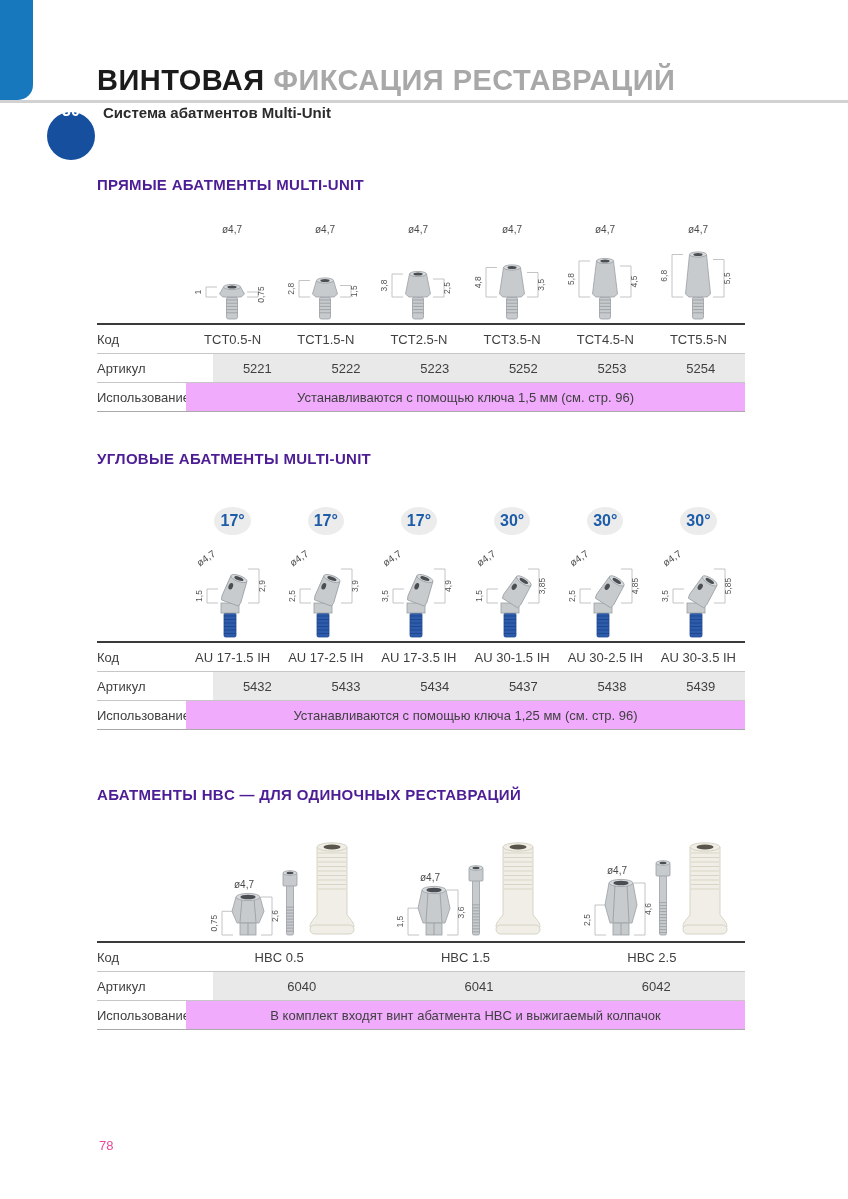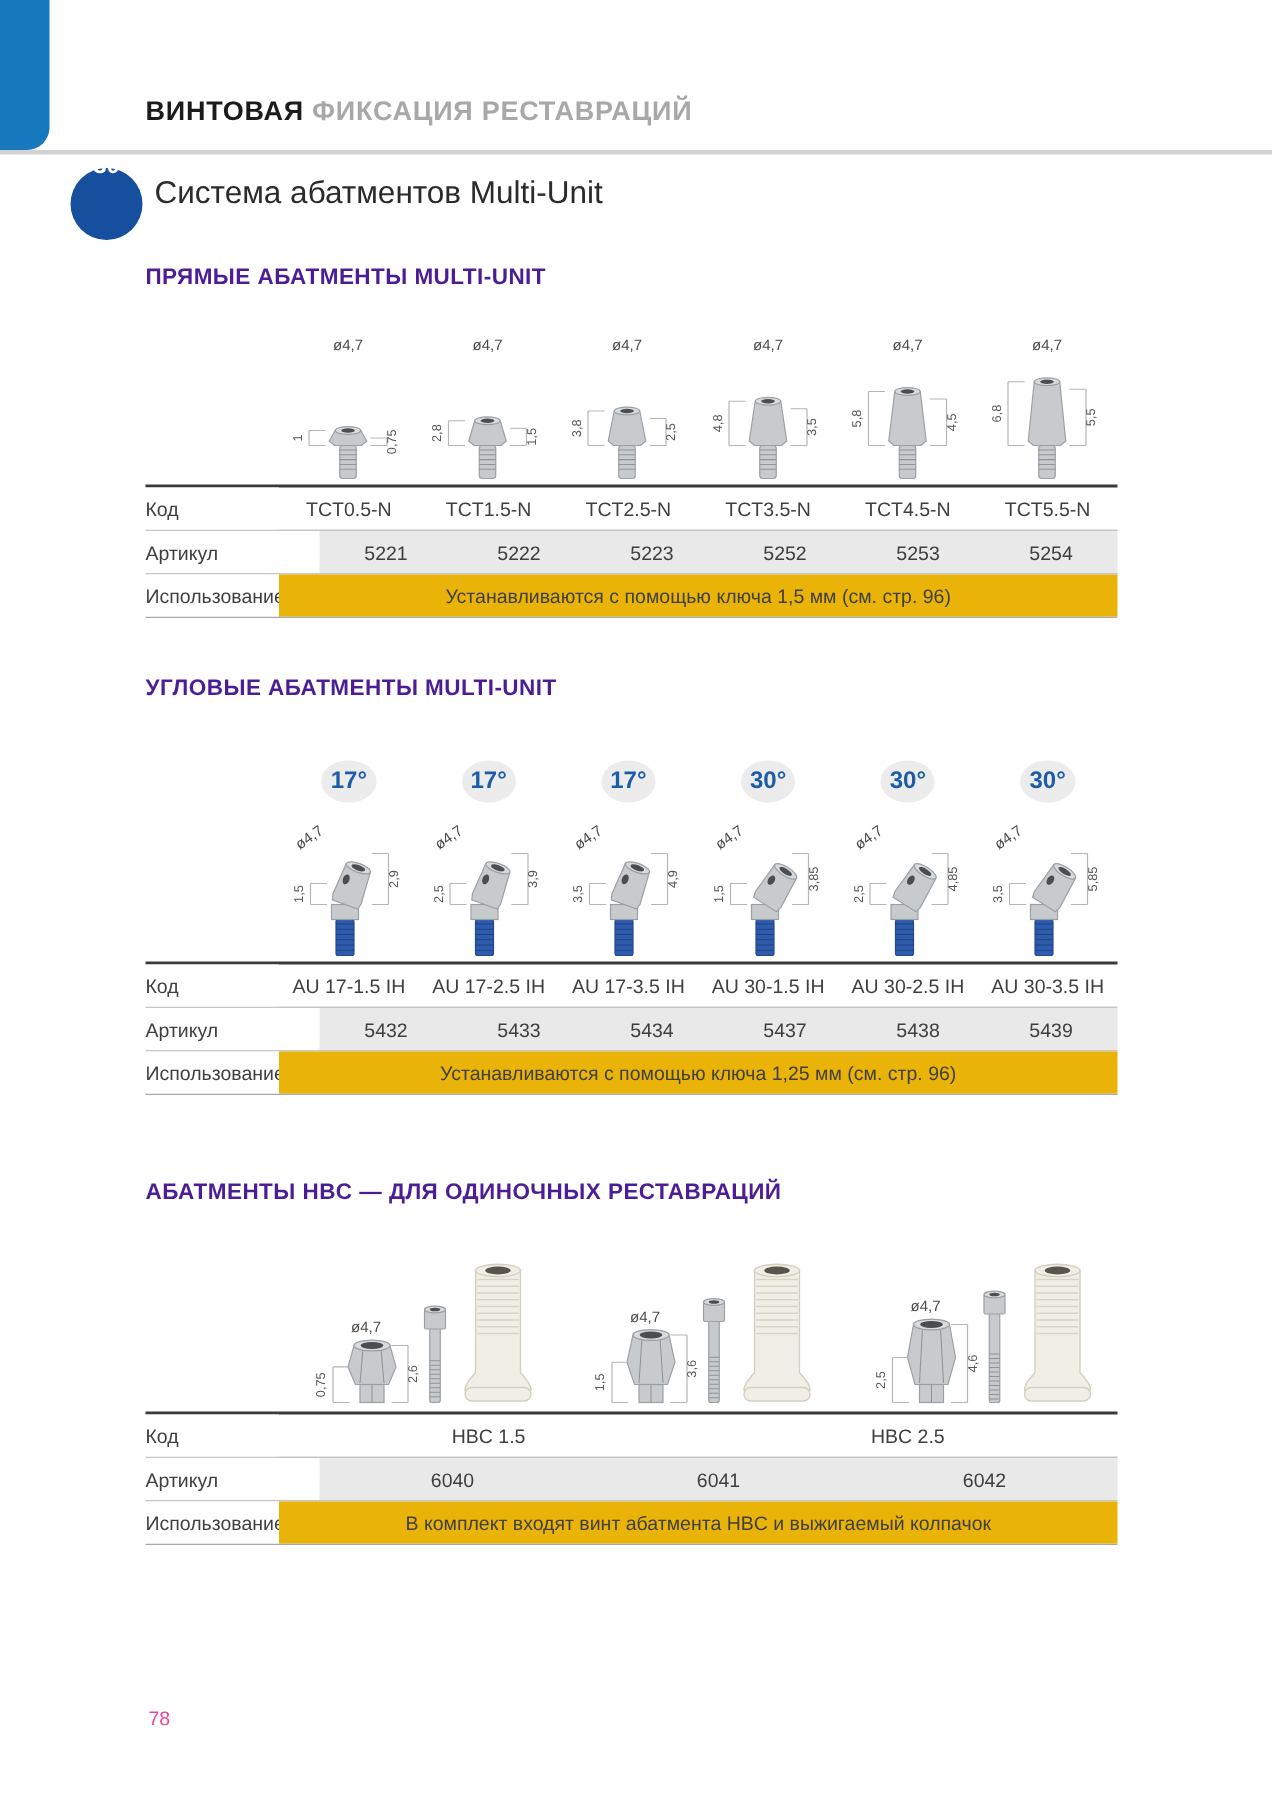--- a/index.html
+++ b/index.html
@@ -9,34 +9,34 @@
   }
   
   .accent-bar{
     position:absolute;left:0;top:0;width:33px;height:100px;
     background:#1878be;border-bottom-right-radius:15px;
   }
   .header-rule{
     position:absolute;left:0;top:100px;width:848px;height:3px;background:#d2d2d2;
   }
   .page-title{
-    position:absolute;left:97px;top:64px;font-size:18px;font-weight:bold;
+    position:absolute;left:97px;top:64px;font-size:29px;font-weight:bold;
     letter-spacing:.5px;white-space:nowrap;
   }
   .title-primary{color:#1b1b1b;}
   .title-secondary{color:#a8a8a8;}
   .torque-badge{
     position:absolute;left:47px;top:112px;width:48px;height:48px;border-radius:50%;
     background:#164f9e;color:#fff;display:flex;flex-direction:column;
     align-items:center;justify-content:center;line-height:1.05;gap:40px;
   }
   .torque-value{font-size:16px;font-weight:bold;}
   .torque-unit{font-size:9.5px;}
   .page-subtitle{
-    position:absolute;left:103px;top:117px;font-size:21px;color:#2b2b2b;
+    position:absolute;left:103px;top:104px;font-size:15px;color:#2b2b2b;font-weight:bold;
   }
   .page-number{
     position:absolute;left:99px;top:1138px;font-size:13px;color:#ec4899;
   }
   
   .product-section{position:absolute;left:97px;width:648px;}
   #sec-straight{top:176px;}
   #sec-angled{top:450px;}
   #sec-hbc{top:786px;}
   .section-heading{
@@ -62,21 +62,21 @@
   .plabel{
     width:89px;flex:0 0 89px;display:flex;align-items:center;
     font-size:13px;color:#3f3f3f;background:#fff;
   }
   .pdata{flex:1;display:flex;align-items:stretch;}
   .pcell{
     flex:1;display:flex;align-items:center;justify-content:center;
     font-size:13px;color:#3f3f3f;text-align:center;
   }
   .shade-gray .pdata{background:#e9e9e9;margin-left:27px;}
-  .shade-blue .pdata{background:#eab308;}
+  .shade-blue .pdata{background:#f0abfc;}
   
   svg .metal{fill:#c7cbce;stroke:#9aa0a4;stroke-width:.8;}
   svg .metal-lt{fill:#d8dbdd;stroke:#9aa0a4;stroke-width:.8;}
   svg .socket{fill:#4a4e52;stroke:none;}
   svg .thread{stroke:#8f9497;stroke-width:.7;}
   svg .bluep{fill:#2e5cad;stroke:#24498f;stroke-width:.8;}
   svg .bthread{stroke:#1d4187;stroke-width:.8;}
   svg .cream{fill:#f0eee6;stroke:#d3cfc0;stroke-width:.9;}
   svg .rib{stroke:#d9d5c6;stroke-width:1;}
   svg .dl{stroke:#b5b5b5;stroke-width:.8;fill:none;}
@@ -625,20 +625,21 @@
           <line class="rib" x1="132" y1="58" x2="160" y2="58"></line>
           <ellipse class="cream" cx="146" cy="16" rx="15" ry="4.2"></ellipse>
           <ellipse class="socket" cx="146" cy="16" rx="8.5" ry="2.6" style="fill:#59554c"></ellipse>
         </svg>
       </div>
     </div>
     <div class="ptable">
       <div class="prow">
         <div class="plabel">Код</div>
         <div class="pdata">
+          <div class="pcell">HBC 0.5</div>
           <div class="pcell">HBC 1.5</div>
           <div class="pcell">HBC 2.5</div>
         </div>
       </div>
       <div class="prow shade-gray">
         <div class="plabel">Артикул</div>
         <div class="pdata">
           <div class="pcell">6040</div>
           <div class="pcell">6041</div>
           <div class="pcell">6042</div>

